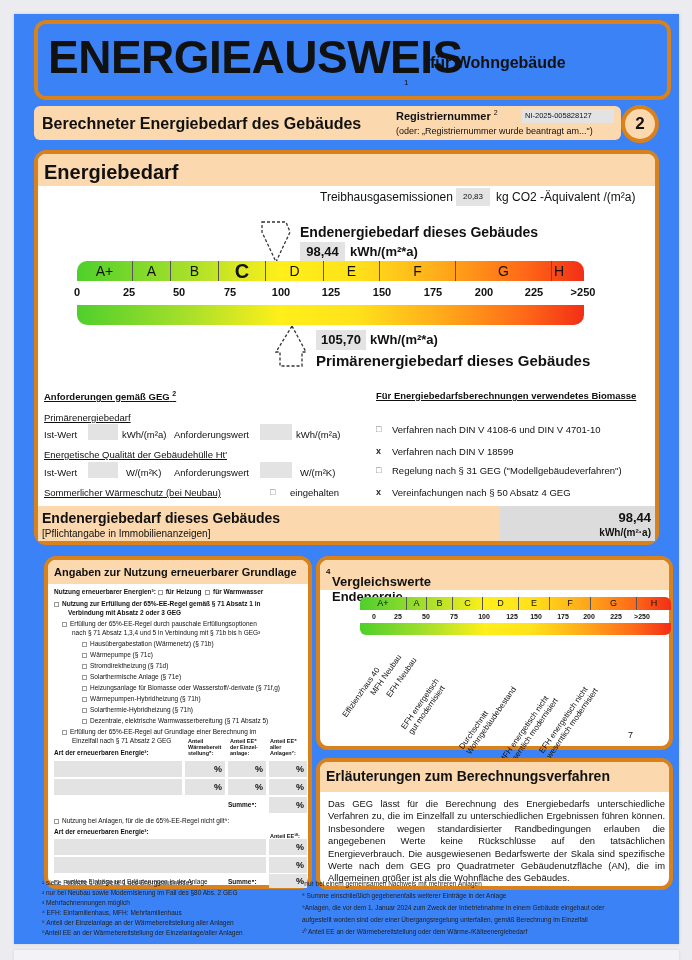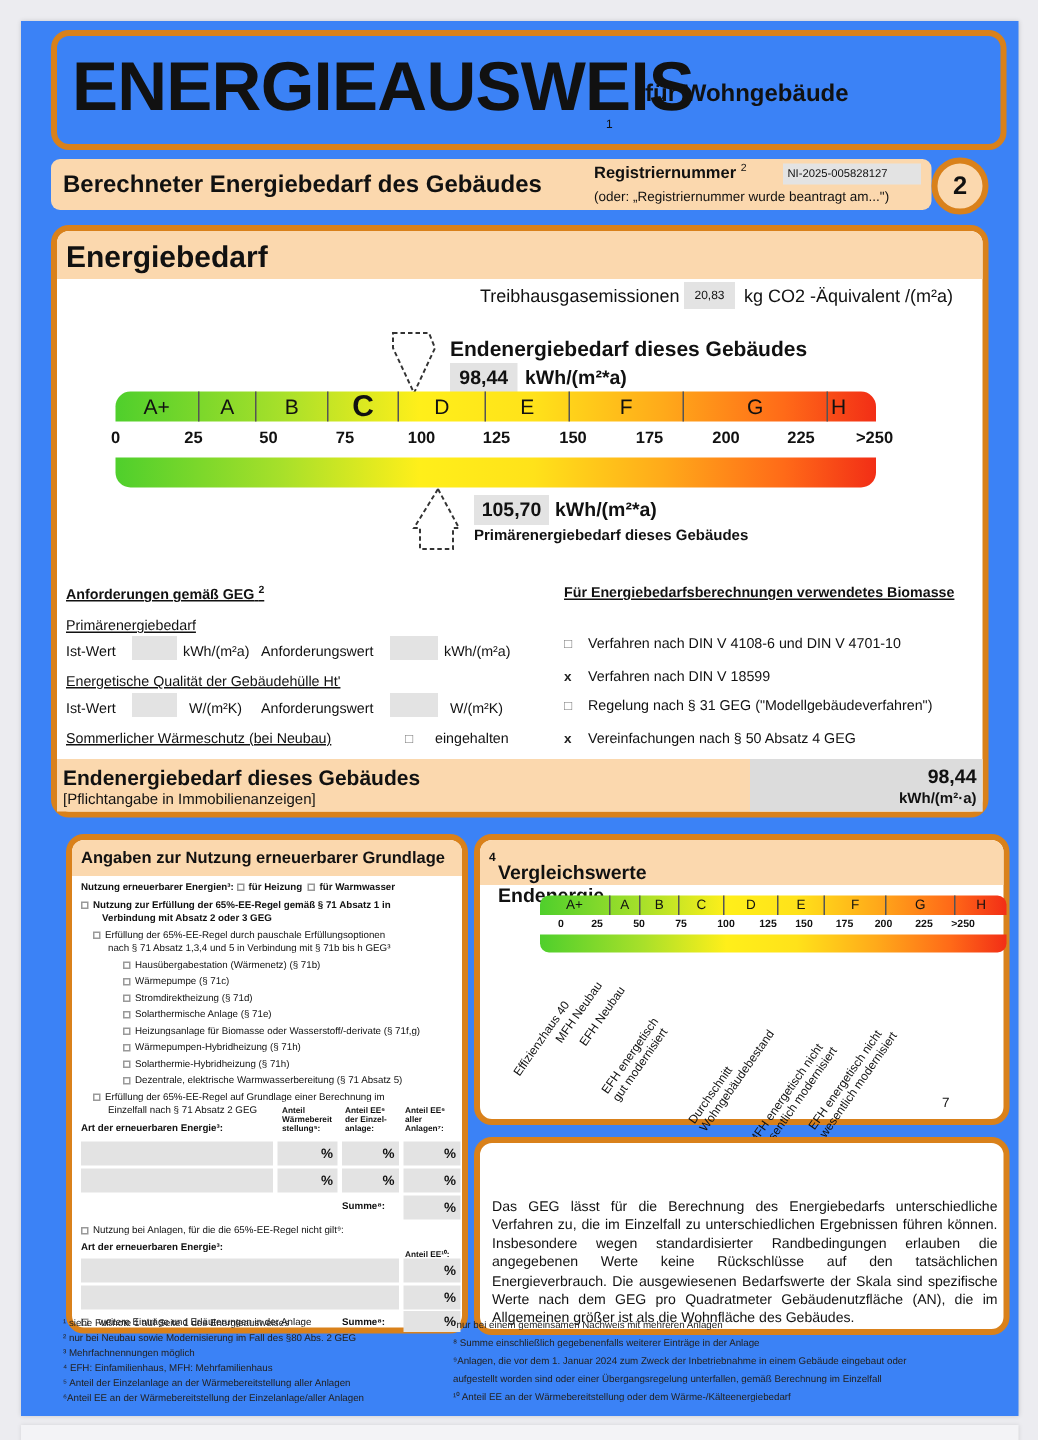--- a/index.html
+++ b/index.html
@@ -44,21 +44,21 @@
   .ticks span { position: absolute; top: 0; transform: translateX(-50%); }
   .gradbar { position: absolute; left: 39px; top: 151px; width: 507px; height: 20px; border-radius: 0 0 10px 10px;
     background: linear-gradient(90deg, #4fcf2c 0%, #a8e02a 22%, #ffef1a 40%, #ffe21a 55%, #ffaa1a 72%, #ff6a18 88%, #f22e16 100%); }
   .arrow-down { position: absolute; left: 218px; top: 66px; }
   .arrow-up { position: absolute; left: 234px; top: 170px; }
   .endlabel { position: absolute; left: 262px; top: 70px; font-size: 14px; font-weight: bold; }
   .endval { position: absolute; left: 262px; top: 88px; width: 45px; height: 20px; background: #e3e3e3; font-size: 13px; font-weight: bold; text-align: center; line-height: 20px; }
   .endunit { position: absolute; left: 312px; top: 90px; font-size: 13px; font-weight: bold; }
   .primval { position: absolute; left: 278px; top: 176px; width: 50px; height: 20px; background: #e3e3e3; font-size: 13px; font-weight: bold; text-align: center; line-height: 20px; }
   .primunit { position: absolute; left: 332px; top: 178px; font-size: 13px; font-weight: bold; }
-  .primlabel { position: absolute; left: 278px; top: 198px; font-size: 10px; font-weight: bold; }
+  .primlabel { position: absolute; left: 278px; top: 198px; font-size: 15px; font-weight: bold; }
 
   .req { position: absolute; font-size: 9.5px; }
   .req.u { text-decoration: underline; }
   .req.b { font-weight: bold; }
   .gbox { position: absolute; background: #e3e3e3; }
   .chk { position: absolute; font-size: 9px; color: #777; }
   .chk.x { color: #222; font-weight: bold; }
 
   .endsum { position: absolute; left: 0; top: 352px; width: 617px; height: 35px; background: #fbd8ae; }
   .endsum .t { position: absolute; left: 4px; top: 4px; font-size: 14px; font-weight: bold; }
@@ -293,20 +293,23 @@
     <div class="rot" style="left:56px;top:128px">MFH Neubau</div>
     <div class="rot" style="left:72px;top:130px">EFH Neubau</div>
     <div class="rot" style="left:94px;top:158px;width:90px"><span>EFH energetisch</span><br><span>gut modernisiert</span></div>
     <div class="rot" style="left:152px;top:178px"><span>Durchschnitt</span><br><span>Wohngebäudebestand</span></div>
     <div class="rot" style="left:192px;top:192px"><span>MFH energetisch nicht</span><br><span>wesentlich modernisiert</span></div>
     <div class="rot" style="left:232px;top:182px"><span>EFH energetisch nicht</span><br><span>wesentlich modernisiert</span></div>
     <div class="seven">7</div>
   </div>
 
   <div class="abs orange eb2">
+    <div class="head">
+        <span>Erläuterungen zum Berechnungsverfahren</span>
+      </div>
     <div class="txt">Das GEG lässt für die Berechnung des Energiebedarfs unterschiedliche Verfahren zu, die im Einzelfall zu unterschiedlichen Ergebnissen führen können. Insbesondere wegen standardisierter Randbedingungen erlauben die angegebenen Werte keine Rückschlüsse auf den tatsächlichen Energieverbrauch. Die ausgewiesenen Bedarfswerte der Skala sind spezifische Werte nach dem GEG pro Quadratmeter Gebäudenutzfläche (AN), die im Allgemeinen größer ist als die Wohnfläche des Gebäudes.</div>
   </div>
 
   <div class="fn" style="left:28px;top:864px">¹ siehe Fußnote 1 auf Seite 1 des Energieausweises</div>
   <div class="fn" style="left:28px;top:874px">² nur bei Neubau sowie Modernisierung im Fall des §80 Abs. 2 GEG</div>
   <div class="fn" style="left:28px;top:884px">³ Mehrfachnennungen möglich</div>
   <div class="fn" style="left:28px;top:894px">⁴ EFH: Einfamilienhaus, MFH: Mehrfamilienhaus</div>
   <div class="fn" style="left:28px;top:904px">⁵ Anteil der Einzelanlage an der Wärmebereitstellung aller Anlagen</div>
   <div class="fn" style="left:28px;top:914px">⁶Anteil EE an der Wärmebereitstellung der Einzelanlage/aller Anlagen</div>
   <div class="fn" style="left:288px;top:865px">⁷nur bei einem gemeinsamen Nachweis mit mehreren Anlagen</div>

